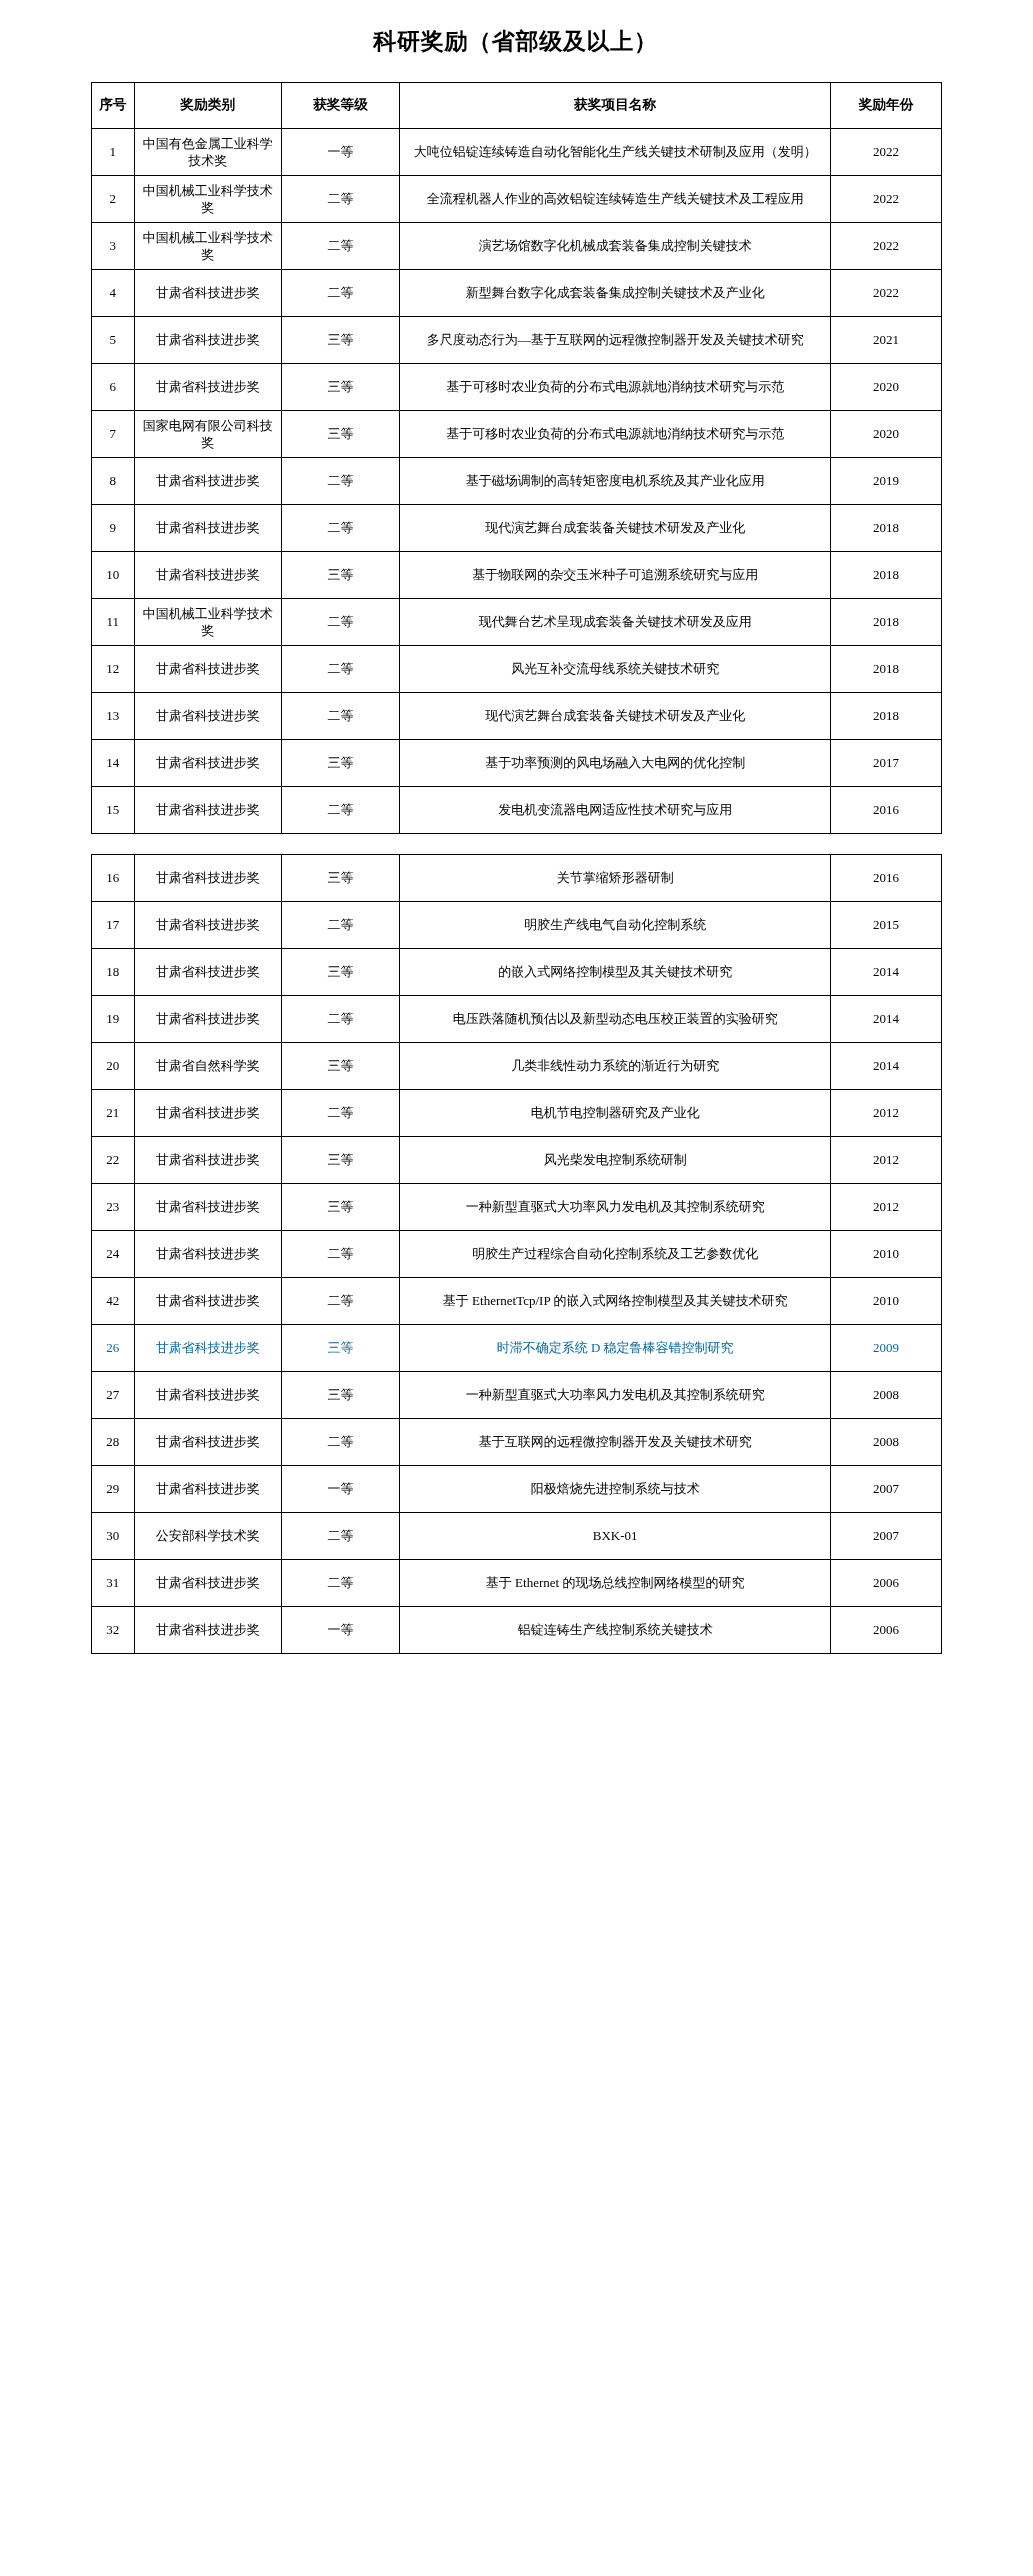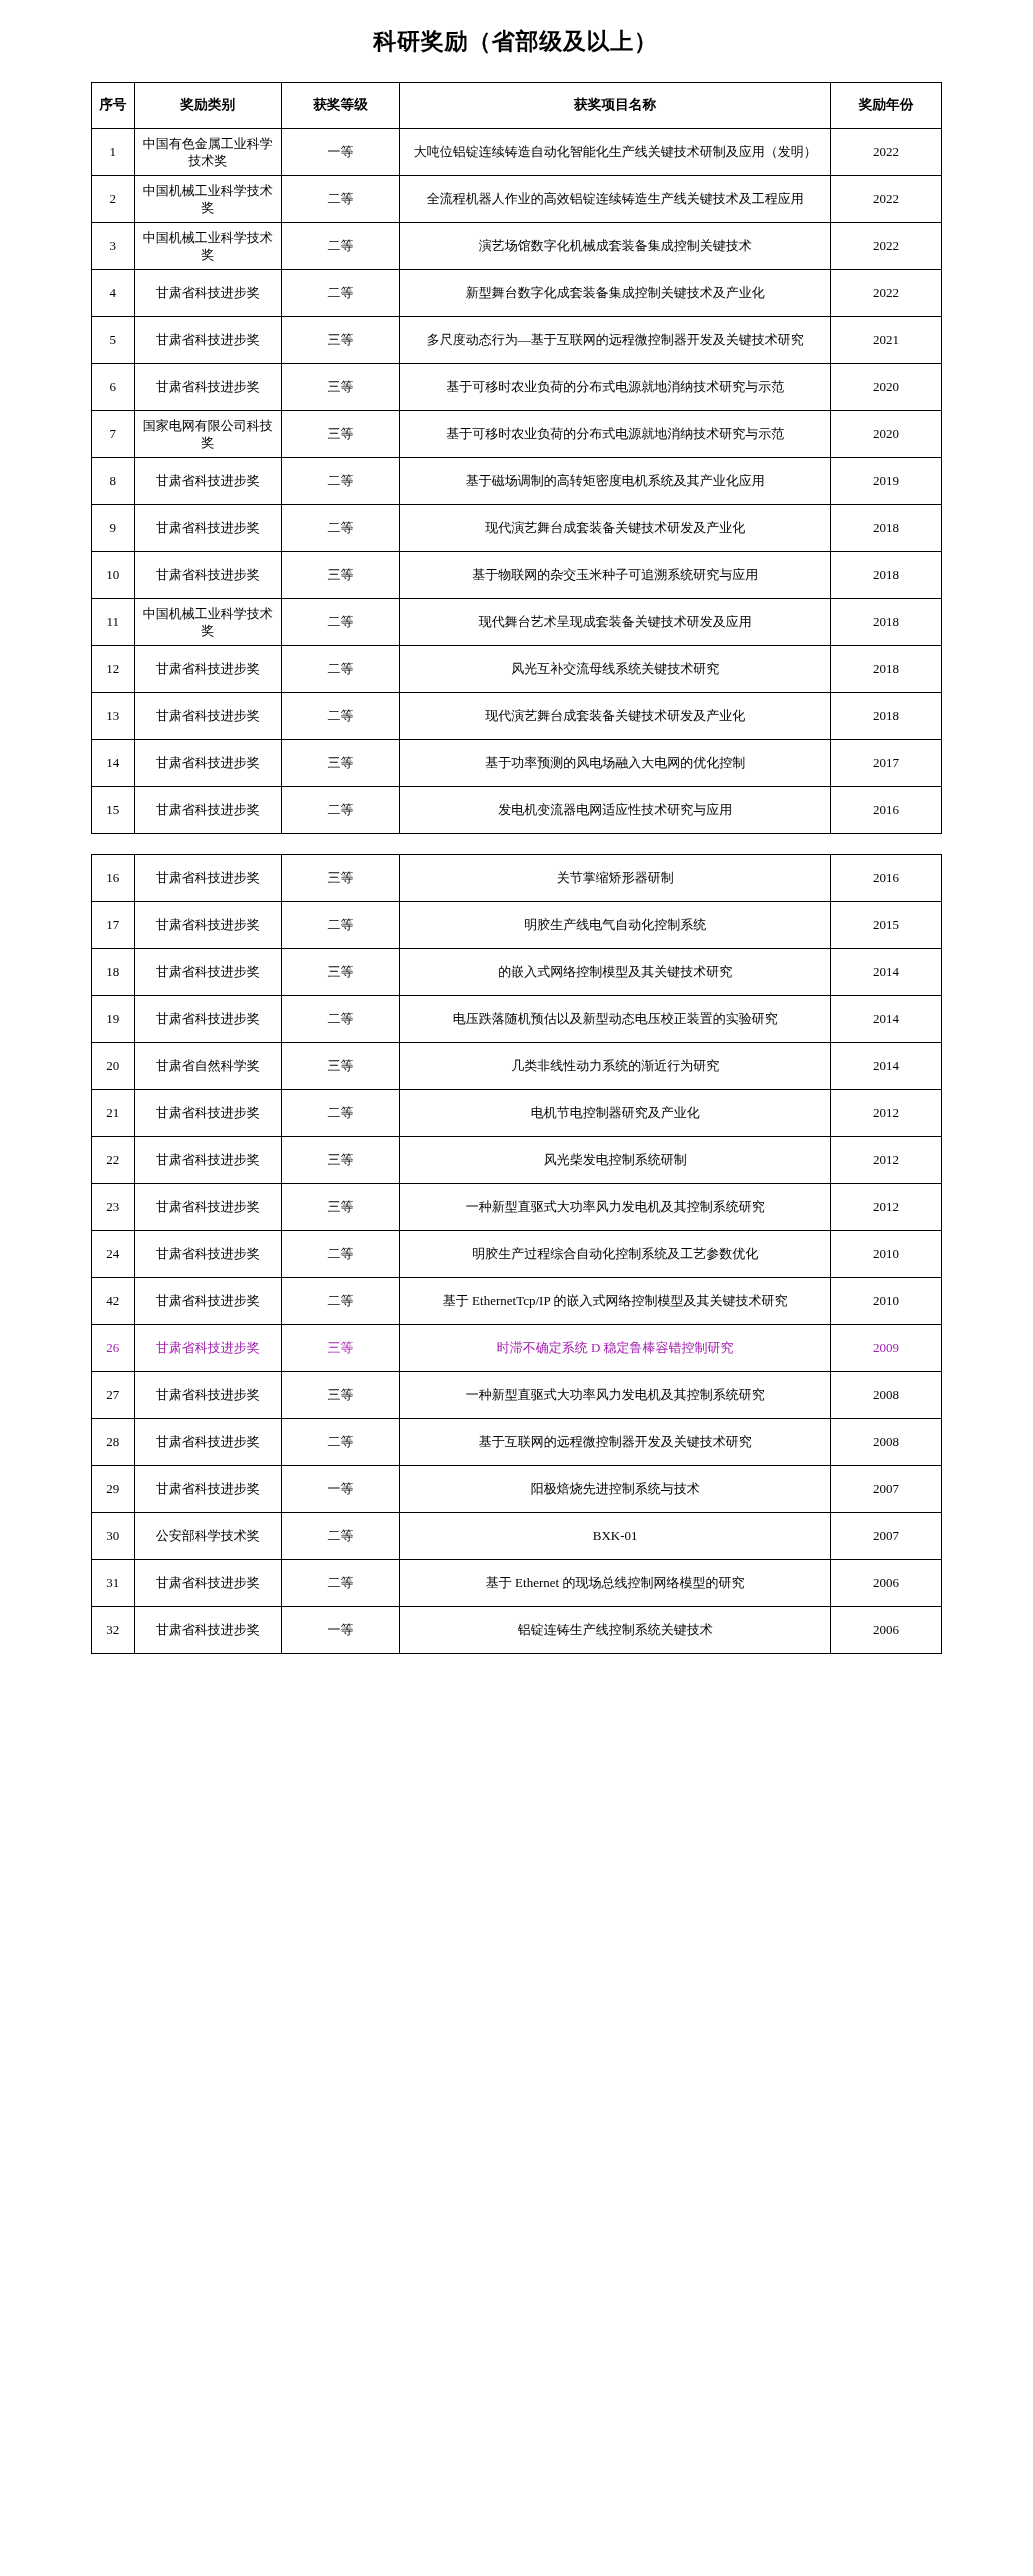--- a/index.html
+++ b/index.html
@@ -61,21 +61,21 @@
   td.cell-level { font-size: 13px; }
   td.cell-name  { font-size: 13px; text-align: center; }
   td.cell-year  { font-size: 13px; }
 
   tr.data-row { height: 47px; }
 
   .gap {
     height: 19.5px;
   }
   .faded {
-    color: #a21caf;
+    color: #0369a1;
   }
 </style>
 </head>
 <body>
 
 <div class="page">
 
   <h1 class="doc-title">科研奖励（省部级及以上）</h1>
 
   <table class="award-table">

